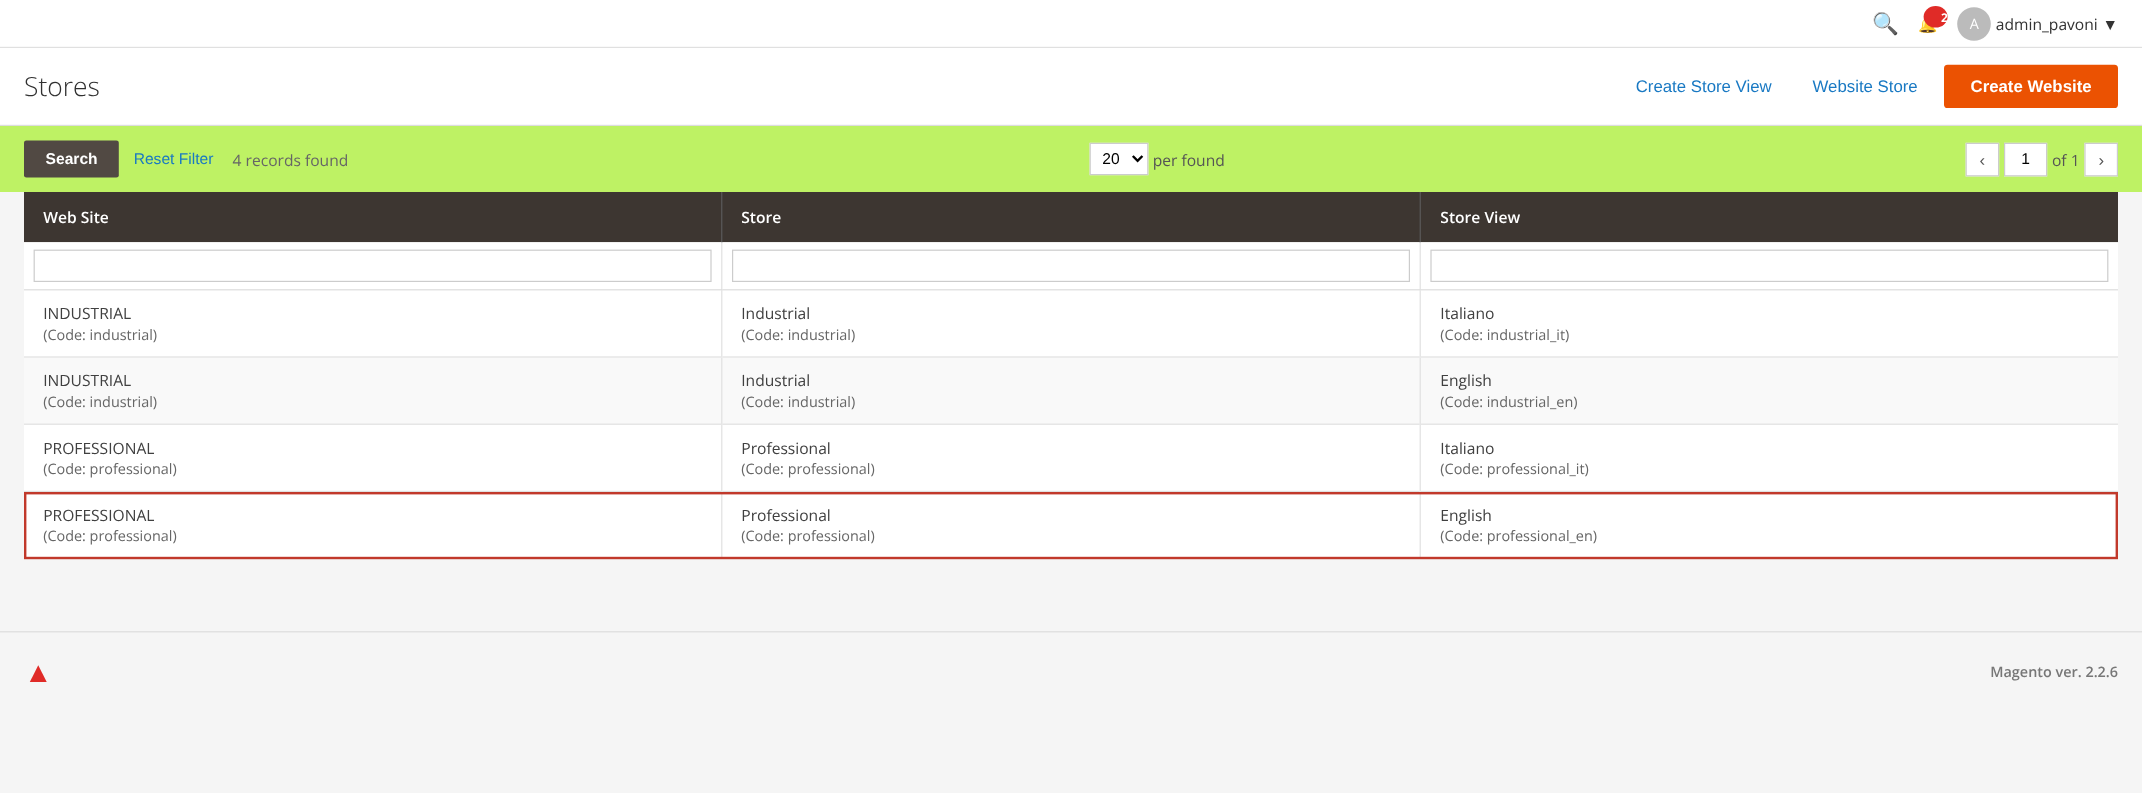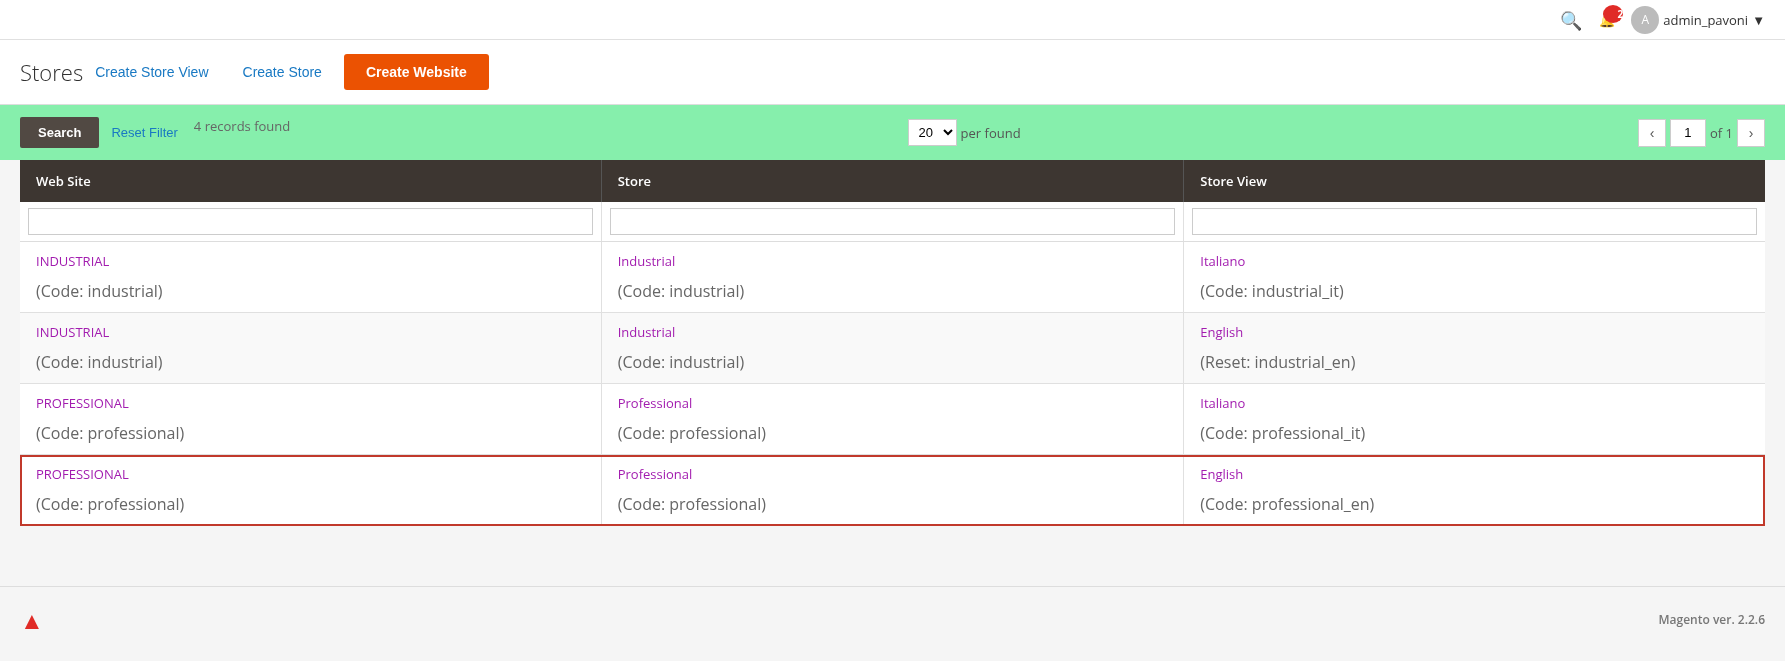--- a/index.html
+++ b/index.html
@@ -29,37 +29,38 @@
     .admin-user { display: flex; align-items: center; gap: 4px; cursor: pointer; font-size: 13px; color: #333; }
     .admin-user .avatar { width: 28px; height: 28px; border-radius: 50%; background: #bbb; display: flex; align-items: center; justify-content: center; color: #fff; font-size: 12px; }
 
     
     .page-header {
       background: #fff;
       border-bottom: 1px solid #ddd;
       padding: 14px 20px 14px 20px;
       display: flex;
       align-items: center;
-      justify-content: flex-start;
+      justify-content: space-between;
     }
     .page-title { font-size: 22px; font-weight: 300; color: #303030; }
     .header-actions { display: flex; gap: 10px; align-items: center; }
     .btn-link { background: none; border: none; color: #1979c3; font-size: 14px; cursor: pointer; text-decoration: none; padding: 6px 12px; }
     .btn-create-store { background: none; border: none; color: #1979c3; font-size: 14px; cursor: pointer; padding: 6px 12px; }
     .btn-create-website {
       background: #eb5202; color: #fff; border: none;
       padding: 10px 22px; font-size: 14px; font-weight: 600;
       cursor: pointer; border-radius: 3px;
     }
 
     
     .toolbar {
       display: flex;
+      align-items: center;
       padding: 12px 20px;
-      background: #86efac;
+      background: #bef264;
       gap: 12px;
     }
     .btn-search {
       background: #514943; color: #fff; border: none;
       padding: 8px 18px; font-size: 13px; font-weight: 600;
       cursor: pointer; border-radius: 2px;
     }
     .btn-reset { background: none; border: none; color: #1979c3; font-size: 13px; cursor: pointer; }
     .records-count { font-size: 13px; color: #666; margin-left: 4px; }
 
@@ -110,22 +111,22 @@
     tbody tr:nth-child(odd) { background: #f9f9f9; }
     tbody tr:nth-child(even) { background: #fff; }
     tbody tr.highlighted {
       outline: 2px solid #c1392b;
       outline-offset: -2px;
       background: #fff;
     }
     td { padding: 10px 16px; vertical-align: top; border-right: 1px solid #e0e0e0; }
     td:last-child { border-right: none; }
 
-    .link-blue { color: #a21caf; text-decoration: none; font-size: 13px; }
-    .code-text { color: #666; font-size: 16px; margin-top: 10px; }
+    .link-blue { color: #404040; text-decoration: none; font-size: 13px; }
+    .code-text { color: #666; font-size: 12px; margin-top: 0; }
 
     
     .footer {
       background: #f5f5f5;
       border-top: 1px solid #ddd;
       padding: 16px 20px;
       display: flex;
       justify-content: space-between;
       align-items: center;
       margin-top: 40px;
@@ -149,21 +150,21 @@
     <div class="avatar">A</div>
     <span>admin_pavoni</span>
     <span>▼</span>
   </div>
 </div>
 
 <div class="page-header">
   <h1 class="page-title">Stores</h1>
   <div class="header-actions">
     <button class="btn-link">Create Store View</button>
-    <button class="btn-create-store">Create Store</button>
+    <button class="btn-create-store">Website Store</button>
     <button class="btn-create-website">Create Website</button>
   </div>
 </div>
 
 <div class="toolbar">
   <button class="btn-search">Search</button>
   <button class="btn-reset">Reset Filter</button>
   <span class="records-count">4 records found</span>
   <div class="per-page-select" style="margin-left:auto;">
     <select>
@@ -204,21 +205,21 @@
         </td>
       </tr>
     <tr>
           <td><a href="#" class="link-blue">INDUSTRIAL</a><div class="code-text">(Code: industrial)</div></td>
           <td><a href="#" class="link-blue">Industrial</a><div class="code-text">(Code: industrial)</div></td>
           <td><a href="#" class="link-blue">Italiano</a><div class="code-text">(Code: industrial_it)</div></td>
         </tr>
         <tr>
           <td><a href="#" class="link-blue">INDUSTRIAL</a><div class="code-text">(Code: industrial)</div></td>
           <td><a href="#" class="link-blue">Industrial</a><div class="code-text">(Code: industrial)</div></td>
-          <td><a href="#" class="link-blue">English</a><div class="code-text">(Reset: industrial_en)</div></td>
+          <td><a href="#" class="link-blue">English</a><div class="code-text">(Code: industrial_en)</div></td>
         </tr>
         <tr>
           <td><a href="#" class="link-blue">PROFESSIONAL</a><div class="code-text">(Code: professional)</div></td>
           <td><a href="#" class="link-blue">Professional</a><div class="code-text">(Code: professional)</div></td>
           <td><a href="#" class="link-blue">Italiano</a><div class="code-text">(Code: professional_it)</div></td>
         </tr>
         <tr class="highlighted">
           <td><a href="#" class="link-blue">PROFESSIONAL</a><div class="code-text">(Code: professional)</div></td>
           <td><a href="#" class="link-blue">Professional</a><div class="code-text">(Code: professional)</div></td>
           <td><a href="#" class="link-blue">English</a><div class="code-text">(Code: professional_en)</div></td>

